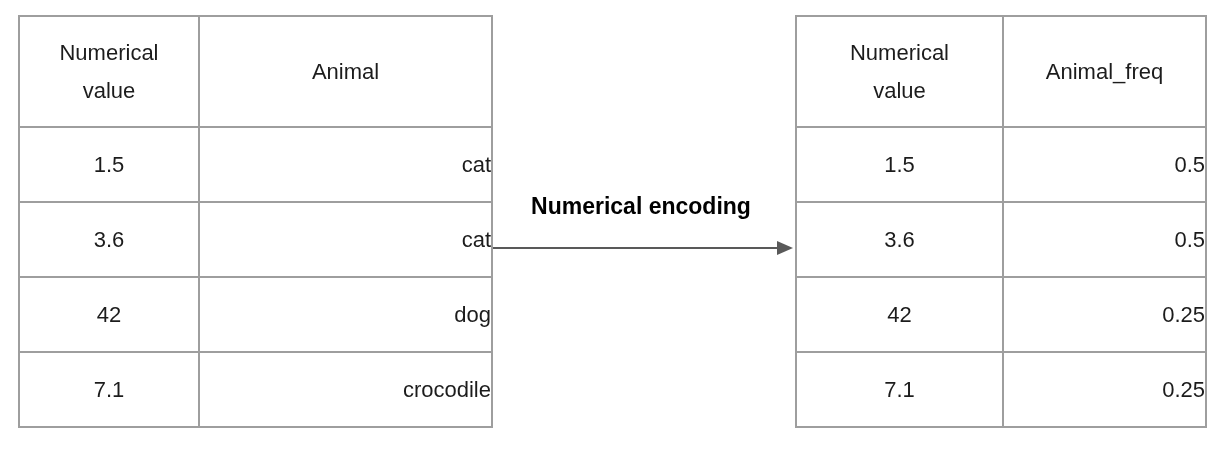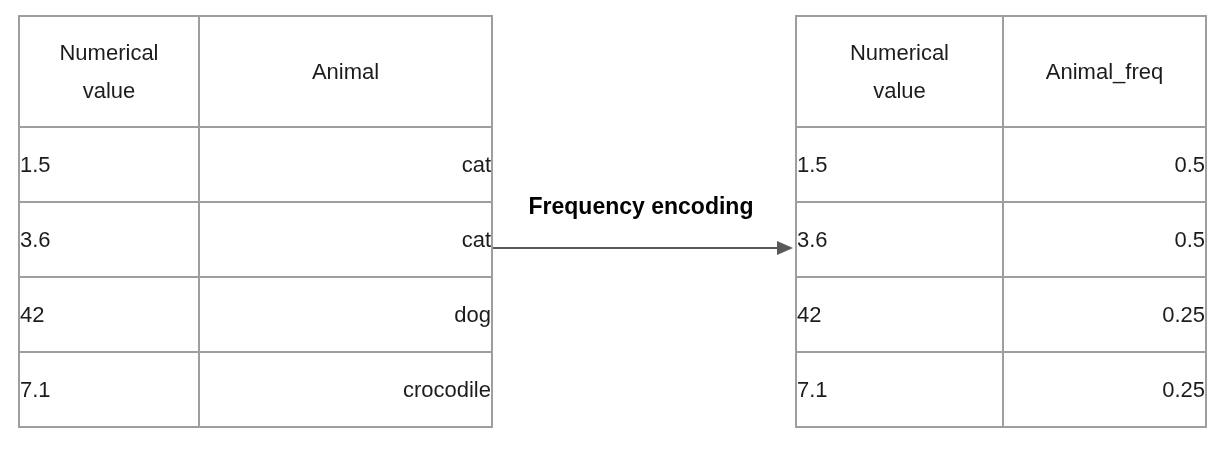--- a/index.html
+++ b/index.html
@@ -29,21 +29,21 @@
 
   .tbl th, .tbl td {
     border: 2px solid var(--table-border);
     font-size: 22px;
     font-weight: normal;
     vertical-align: middle;
     color: var(--text);
   }
   .tbl th { height: 111px; text-align: center; line-height: 1.72; padding: 0 24px; }
   .tbl td { height: 75px; }
-  .tbl td.c1 { text-align: left; }
+  .tbl td.c1 { text-align: center; }
   .tbl td.c2 { text-align: right; padding-left: 18px; }
 
   .arrow-label {
     position: absolute;
     left: 493px; top: 193px; width: 296px;
     text-align: center;
     font-size: 23px;
     font-weight: bold;
     color: #000000;
     white-space: nowrap;
@@ -90,21 +90,21 @@
         <td class="c1">42</td>
         <td class="c2">dog</td>
       </tr>
       <tr>
         <td class="c1">7.1</td>
         <td class="c2">crocodile</td>
       </tr>
     </tbody>
   </table>
 
-  <div class="arrow-label">Frequency encoding</div>
+  <div class="arrow-label">Numerical encoding</div>
   <div class="arrow-line"></div>
   <div class="arrow-head"></div>
 
   <table class="tbl" id="right-table">
     <colgroup>
       <col style="width:207px">
       <col style="width:203px">
     </colgroup>
     <tbody>
       <tr>

